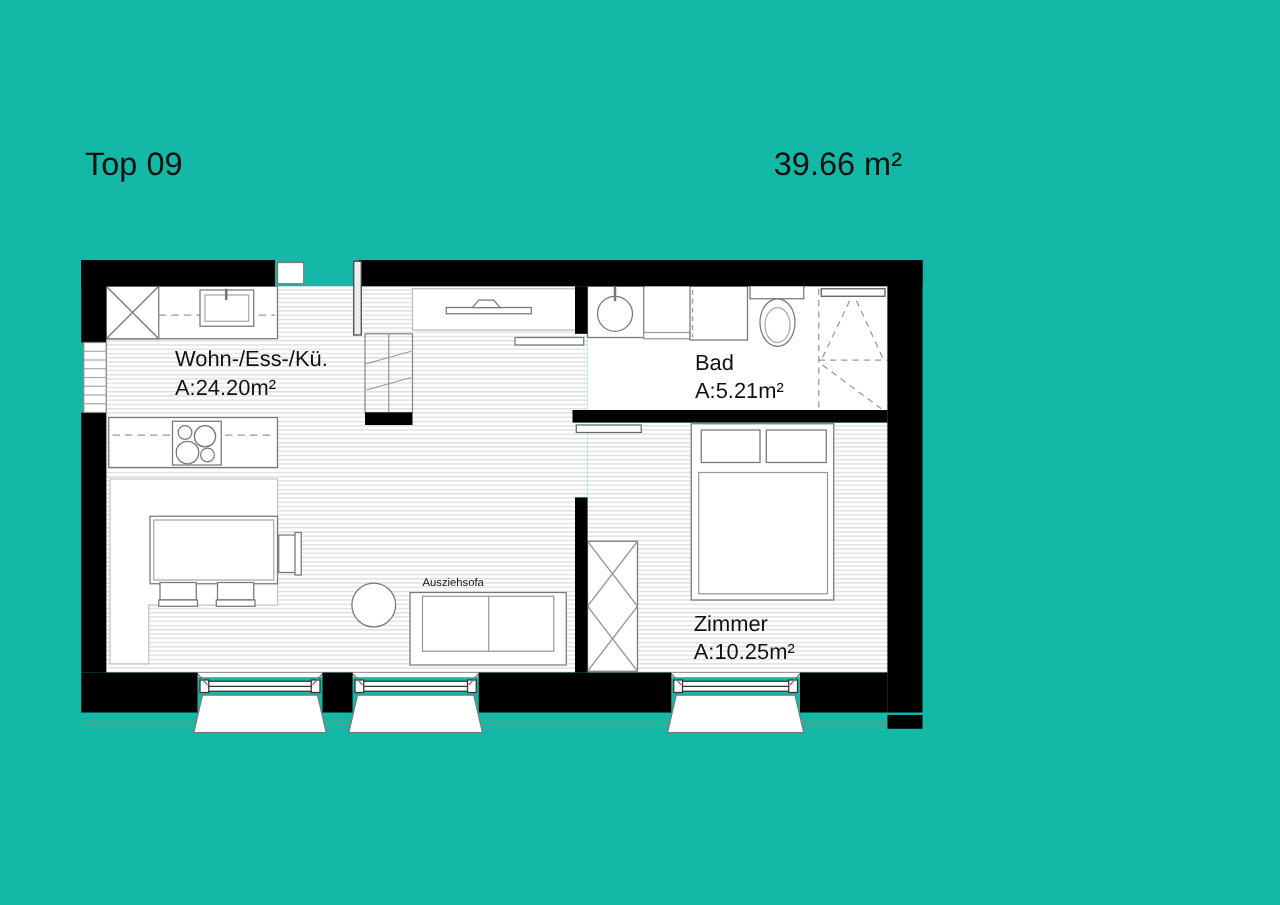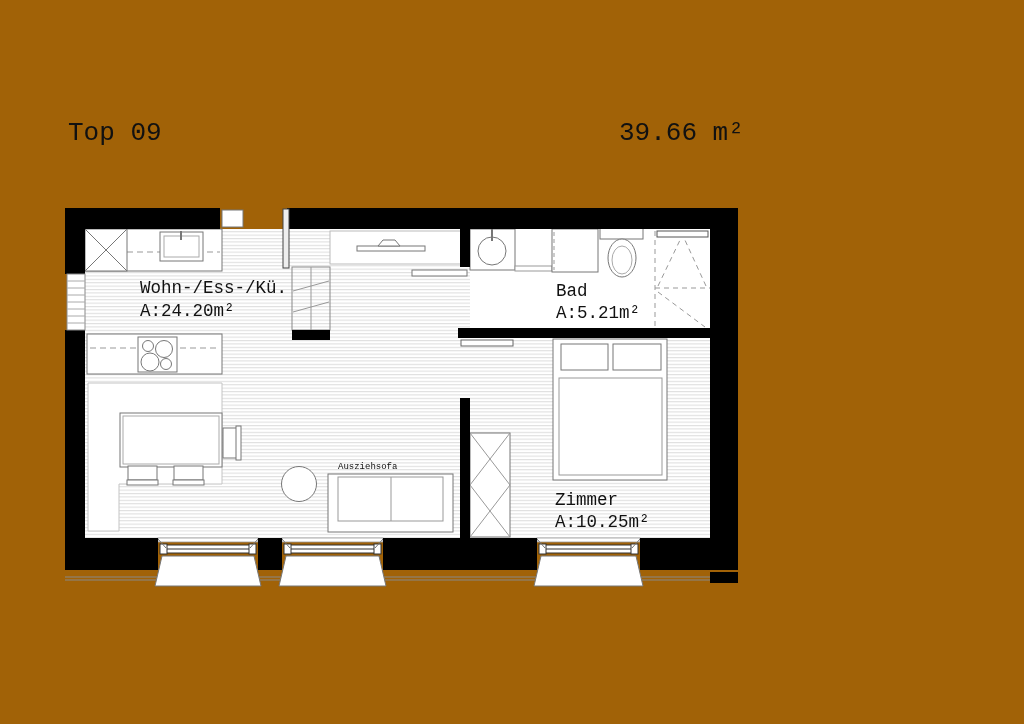--- a/index.html
+++ b/index.html
@@ -1,17 +1,17 @@
 <!DOCTYPE html>
 <html><head>
 <meta charset="utf-8">
 <style>
   html,body{margin:0;padding:0;background:#ffffff;}
-  .page{position:relative;width:1024px;height:724px;background:#a16207;overflow:hidden;
-        font-family:Liberation Mono, monospace;}
+  .page{position:relative;width:1024px;height:724px;background:#14b8a6;overflow:hidden;
+        font-family:Liberation Sans, sans-serif;}
   svg text{fill:#111111;}
   .title-text{font-size:26px;}
   .room-text{font-size:17.5px;}
   .small-text{font-size:9px;}
 </style>
 </head>
 <body>
 
 <div class="page">
 <svg width="1024" height="724" viewBox="0 0 1024 724" xmlns="http://www.w3.org/2000/svg">

